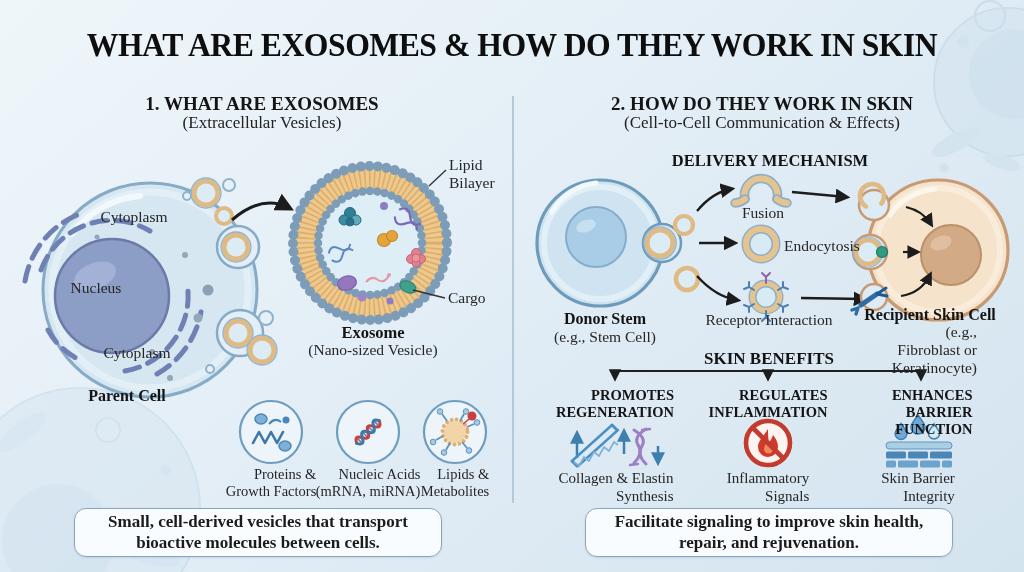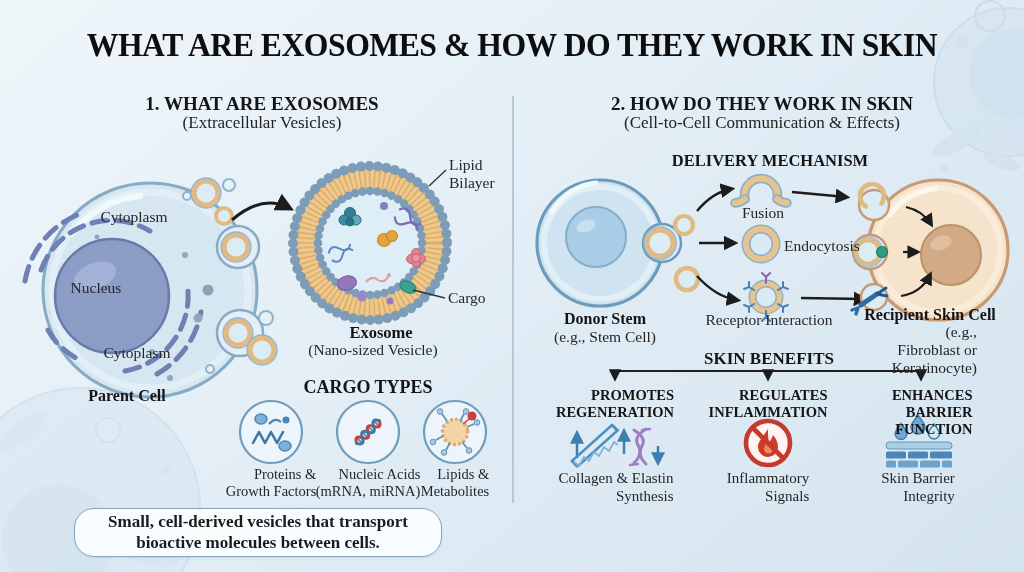--- a/index.html
+++ b/index.html
@@ -14,21 +14,21 @@
   .title{left:0;right:0;top:26px;text-align:center;font-size:33px;font-weight:bold;
     color:#0e0e0e;letter-spacing:-.5px;transform:scaleX(.96)}
   .h1{font-size:19px;font-weight:bold;color:#141414}
   .h2{font-size:17px;color:#222}
   .sec{font-size:17.5px;font-weight:bold;color:#141414}
   .cap{font-size:16px;font-weight:bold;color:#141414}
   .lbl{font-size:15.5px;color:#262626}
   .sm{font-size:14.5px;color:#262626}
   .bt{font-size:14.5px;font-weight:bold;color:#141414}
   .bl{font-size:15px;color:#262626}
-  .note{position:absolute;width:368px;height:49px;border:1.6px solid #87a5bf;border-radius:20px;
+  .note{position:absolute;width:368px;height:49px;border:1.6px solid #87a5bf;border-radius:12px;
     background:rgba(252,254,255,.9);display:flex;align-items:center;justify-content:center;
     text-align:center;font-size:17px;font-weight:600;color:#1b1b1b;line-height:1.2;
     white-space:pre-line;padding:2px 8px;box-shadow:0 1px 2px rgba(80,110,140,.15)}
 </style>
 </head>
 <body>
 
 <div id="canvas">
 
 <svg class="art" width="1024" height="572" viewBox="0 0 1024 572">
@@ -338,24 +338,23 @@
 <div class="t c h2" style="left:262px;top:113px">(Extracellular Vesicles)</div>
 
 <div class="t c lbl" style="left:134px;top:208px">Cytoplasm</div>
 <div class="t c lbl" style="left:96px;top:279px">Nucleus</div>
 <div class="t c lbl" style="left:137px;top:344px">Cytoplasm</div>
 <div class="t c cap" style="left:127px;top:387px">Parent Cell</div>
 
 <div class="t lbl ml" style="left:449px;top:156px">Lipid
 Bilayer</div>
 <div class="t lbl" style="left:448px;top:289px">Cargo</div>
-<div class="t c cap" style="left:381px;top:323px;font-size:16.5px">Exosome</div>
+<div class="t c cap" style="left:373px;top:323px;font-size:16.5px">Exosome</div>
 <div class="t c lbl" style="left:373px;top:341px">(Nano-sized Vesicle)</div>
 
-<div class="t c sec" style="left:368px;top:377px;font-size:18px">CARGO TYPES</div>
 <div class="t c sm ml" style="left:271px;top:466px">Proteins &amp;
 Growth Factors</div>
 <div class="t c sm ml" style="left:368px;top:466px">Nucleic Acids
 (mRNA, miRNA)</div>
 <div class="t c sm ml" style="left:455px;top:466px">Lipids &amp;
 Metabolites</div>
 
 <div class="t c h1" style="left:762px;top:93px">2. HOW DO THEY WORK IN SKIN</div>
 <div class="t c h2" style="left:762px;top:113px">(Cell-to-Cell Communication &amp; Effects)</div>
 <div class="t c sec" style="left:770px;top:151px;font-size:16.5px">DELIVERY MECHANISM</div>
@@ -382,14 +381,16 @@
 
 <div class="t c bl ml" style="left:616px;top:470px">Collagen &amp; Elastin
 Synthesis</div>
 <div class="t c bl ml" style="left:768px;top:470px">Inflammatory
 Signals</div>
 <div class="t c bl ml" style="left:918px;top:470px">Skin Barrier
 Integrity</div>
 
 <div class="note" style="left:74px;top:508px">Small, cell-derived vesicles that transport
 bioactive molecules between cells.</div>
+<div class="note" style="left:585px;top:508px">Facilitate signaling to improve skin health,
+repair, and rejuvenation.</div>
 
 </div>
 
 </body></html>

